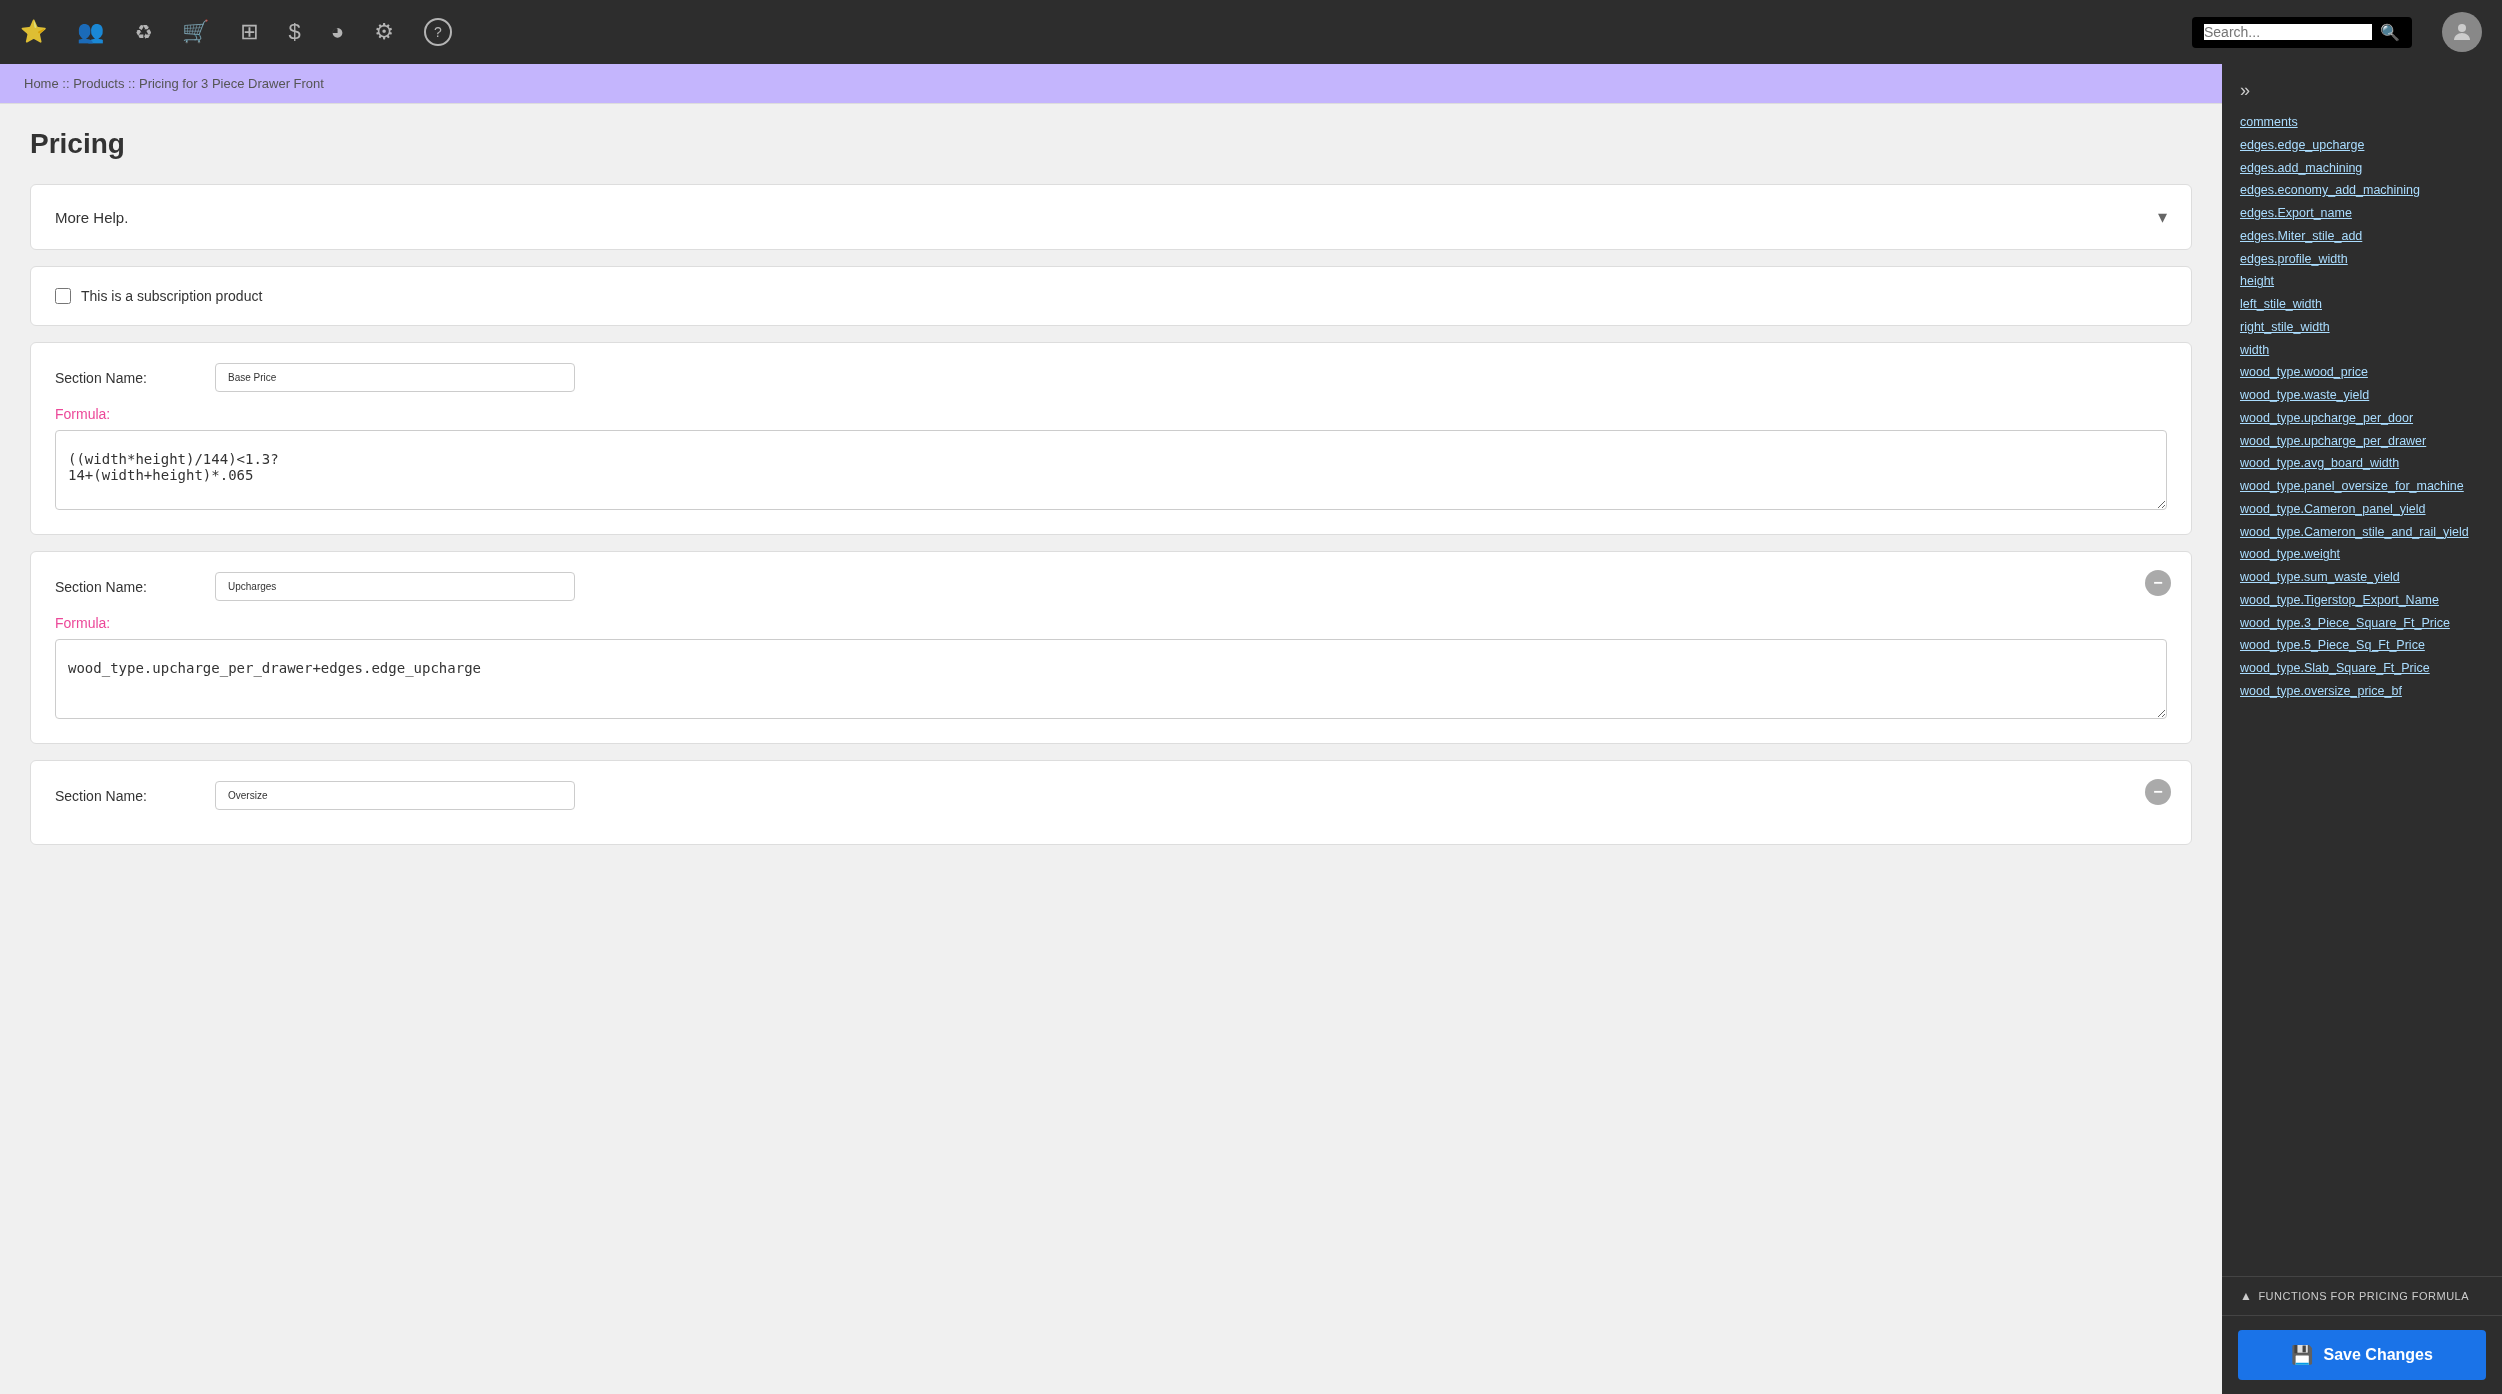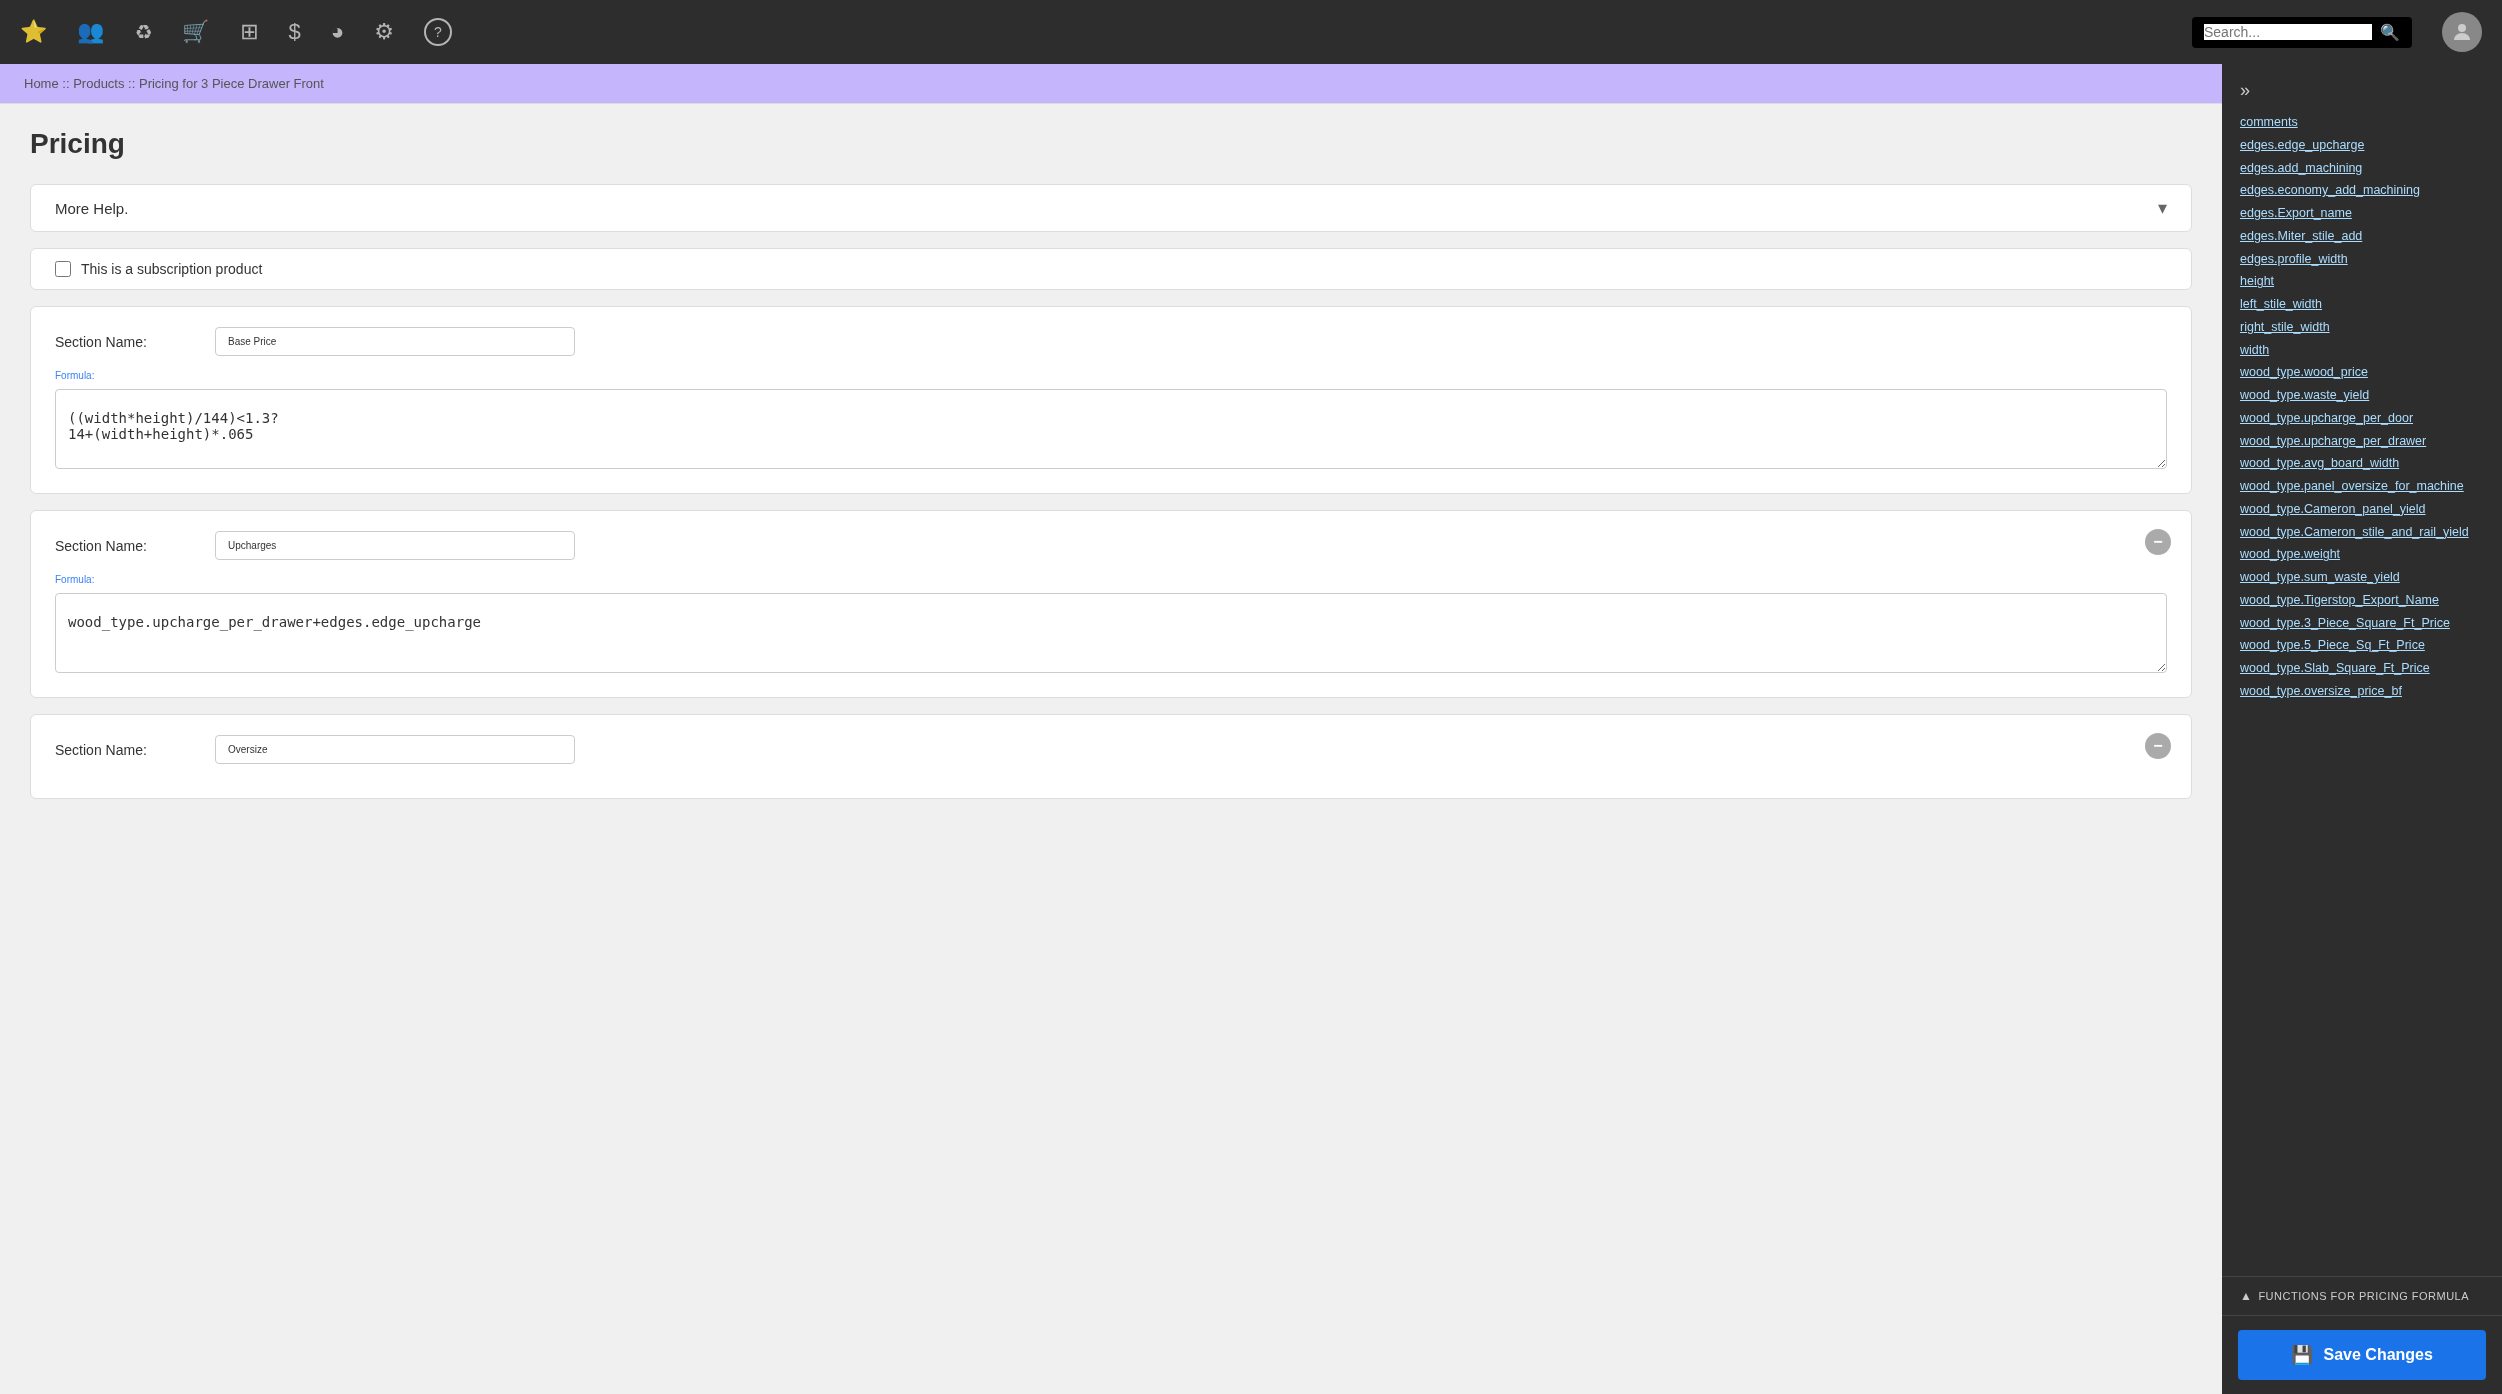--- a/index.html
+++ b/index.html
@@ -82,21 +82,21 @@
       font-size: 28px;
       font-weight: bold;
       color: #333;
       margin-bottom: 24px;
     }
 
     .card {
       background: #fff;
       border-radius: 6px;
       border: 1px solid #ddd;
-      padding: 12px 24px;
+      padding: 21px 24px;
       margin-bottom: 16px;
     }
 
     
     .more-help-row {
       display: flex;
       align-items: center;
       justify-content: space-between;
       cursor: pointer;
     }
@@ -150,22 +150,22 @@
       flex: 1;
       max-width: 360px;
       border: 1px solid #ccc;
       border-radius: 4px;
       padding: 8px 12px;
       font-size: 10px;
       color: #333;
       outline: none;
     }
     .formula-label-row {
-      font-size: 10px;
-      color: #3b82f6;
+      font-size: 14px;
+      color: #ec4899;
       margin-bottom: 8px;
     }
     .formula-textarea {
       width: 100%;
       min-height: 80px;
       border: 1px solid #ccc;
       border-radius: 4px;
       padding: 20px 12px;
       font-size: 14px;
       color: #333;

